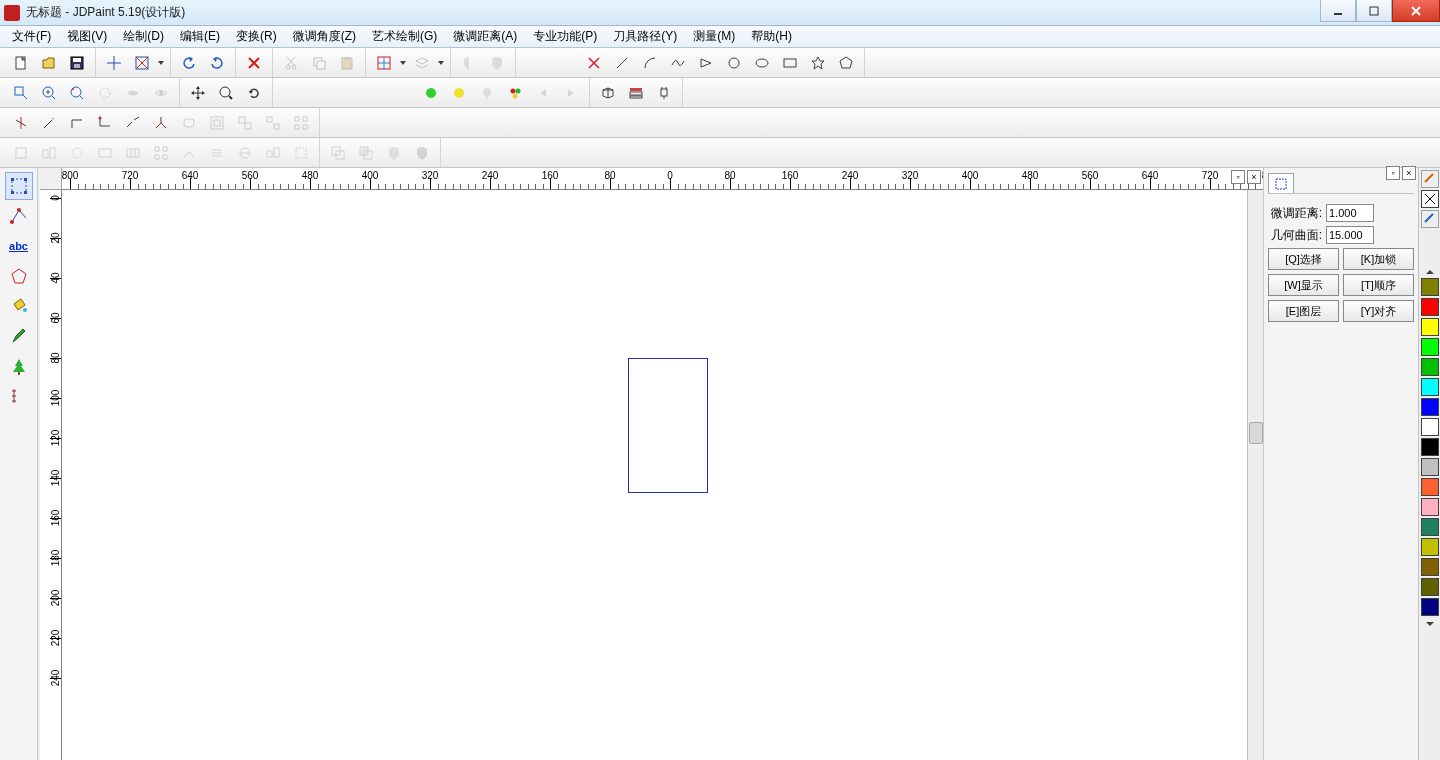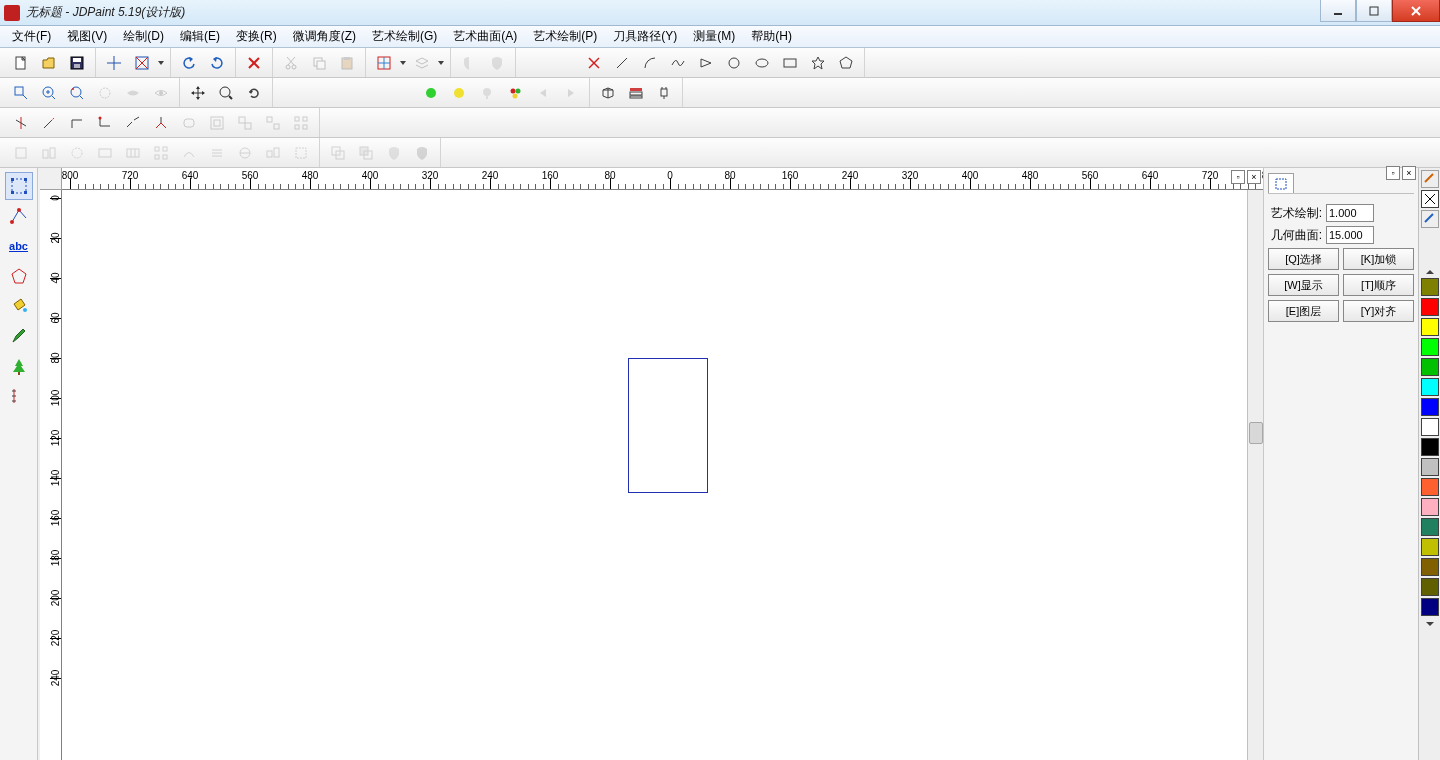--- a/index.html
+++ b/index.html
@@ -1,21 +1,21 @@
 <!DOCTYPE html>
 <html><head>
 <meta charset="utf-8">
 <style>
 * { box-sizing: border-box; margin: 0; padding: 0; }
 body { font-family: "Microsoft YaHei", SimSun, Arial, sans-serif; font-size: 12px; background: #f0f0f0; overflow: hidden; width: 1440px; height: 760px; }
 
 
 .titlebar { height: 26px; background: linear-gradient(#e8f4fc, #d4e8f8); border-bottom: 1px solid #a0b8d0; display: flex; align-items: center; padding: 0 4px; position: relative; }
 .titlebar .app-icon { width: 16px; height: 16px; background: #c02020; border-radius: 2px; margin-right: 6px; }
-.titlebar .title-text { color: #222; font-style: italic; }
+.titlebar .title-text { color: #222; }
 .titlebar .win-btns { position: absolute; right: 0; top: 0; display: flex; }
 .win-btn { width: 36px; height: 22px; display: flex; align-items: center; justify-content: center; border: 1px solid #a0b8d0; border-top: none; background: linear-gradient(#f8fbff,#dce8f4); }
 .win-btn.close { background: linear-gradient(#f26a5a,#d43c22); border-color: #a02818; color: #fff; width: 48px; }
 .win-btn svg { display: block; }
 
 
 .menubar { height: 22px; background: linear-gradient(#f8fbff,#e8f0fa); border-bottom: 1px solid #b0c4d8; display: flex; align-items: center; padding: 0 4px; }
 .menubar .mitem { padding: 2px 8px; cursor: default; }
 
 
@@ -92,22 +92,22 @@
 </div>
 
 <div class="menubar" id="menubar">
     <div class="mitem">文件(F)</div>
     <div class="mitem">视图(V)</div>
     <div class="mitem">绘制(D)</div>
     <div class="mitem">编辑(E)</div>
     <div class="mitem">变换(R)</div>
     <div class="mitem">微调角度(Z)</div>
     <div class="mitem">艺术绘制(G)</div>
-    <div class="mitem">艺术曲面(A)</div>
-    <div class="mitem">艺术绘制(P)</div>
+    <div class="mitem">微调距离(A)</div>
+    <div class="mitem">专业功能(P)</div>
     <div class="mitem">刀具路径(Y)</div>
     <div class="mitem">测量(M)</div>
     <div class="mitem">帮助(H)</div>
   </div>
 
 <div class="toolbar-row">
   <div class="tb-group">
     <div class="tbtn">
         <svg width="16" height="16">
           <rect x="3" y="2" width="9" height="12" fill="#fff" stroke="#404040"></rect>
@@ -855,21 +855,21 @@
         <span>×</span>
       </div>
     <div class="tabrow">
       <div class="tb">
           <svg width="16" height="16">
             <rect x="3" y="3" width="10" height="10" fill="none" stroke="#2050c0" stroke-dasharray="2 1"></rect>
           </svg>
         </div>
     </div>
     <div class="field-row">
-        <label>艺术绘制:</label>
+        <label>微调距离:</label>
         <input value="1.000" style="">
       </div>
     <div class="field-row">
         <label>几何曲面:</label>
         <input value="15.000" style="">
       </div>
     <div class="btn-row">
       <div class="pbtn">[Q]选择</div>
       <div class="pbtn">[K]加锁</div>
     </div>

